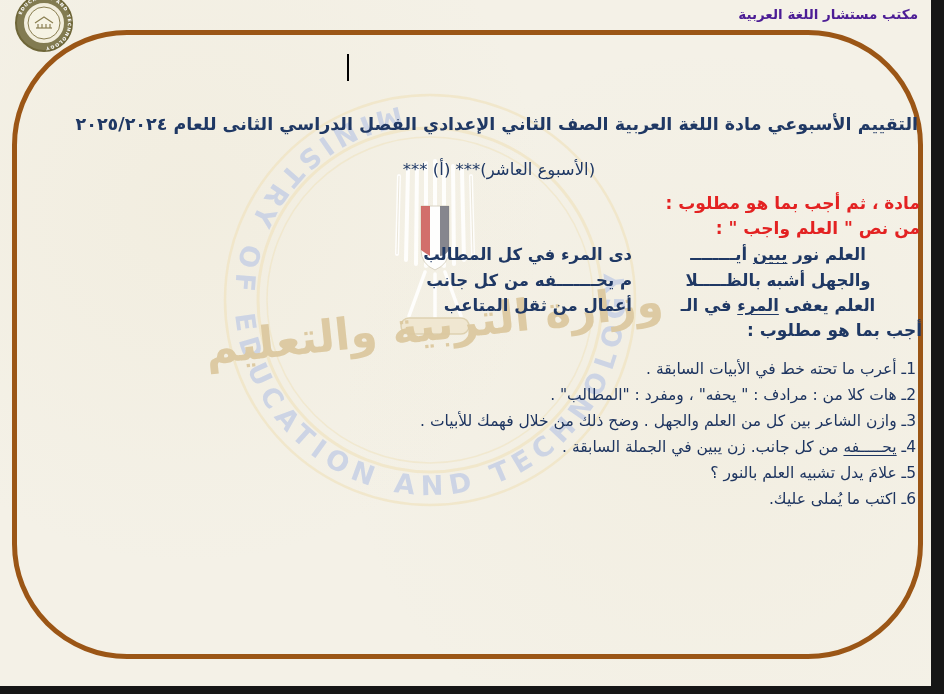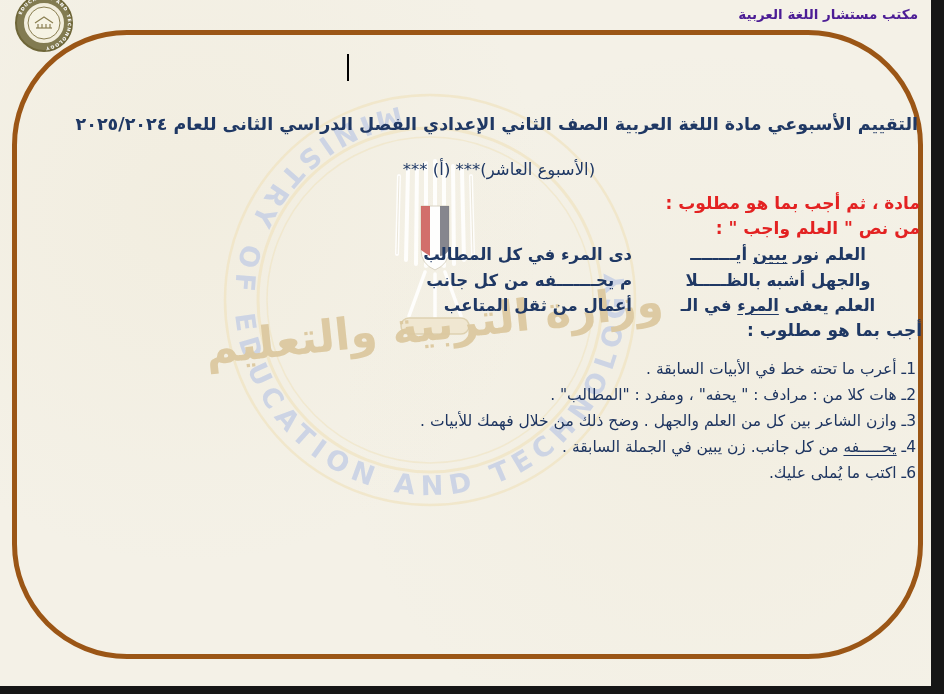--- a/index.html
+++ b/index.html
@@ -174,20 +174,21 @@
       </div>
     </div>
 
     <div class="answer-prompt">أجب بما هو مطلوب :</div>
 
     <div class="questions">
       <div class="q"><span>1ـ أعرب ما تحته خط في الأبيات السابقة .</span><span class="u"></span><span></span></div>
       <div class="q"><span>2ـ هات كلا من : مرادف : " يحفه" ، ومفرد : "المطالب" .</span><span class="u"></span><span></span></div>
       <div class="q"><span>3ـ وازن الشاعر بين كل من العلم والجهل . وضح ذلك من خلال فهمك للأبيات .</span><span class="u"></span><span></span></div>
       <div class="q"><span>4ـ </span><span class="u">يحـــــفه</span><span> من كل جانب.  زن يبين في الجملة السابقة .</span></div>
+      <div class="q"><span>5ـ  علامَ يدل تشبيه العلم بالنور ؟</span><span class="u"></span><span></span></div>
       <div class="q"><span>6ـ اكتب ما يُملى عليك.</span><span class="u"></span><span></span></div>
     </div>
 
   </div>
 
   <div class="edge-right"></div>
   <div class="edge-bottom"></div>
 
 </div>
 

